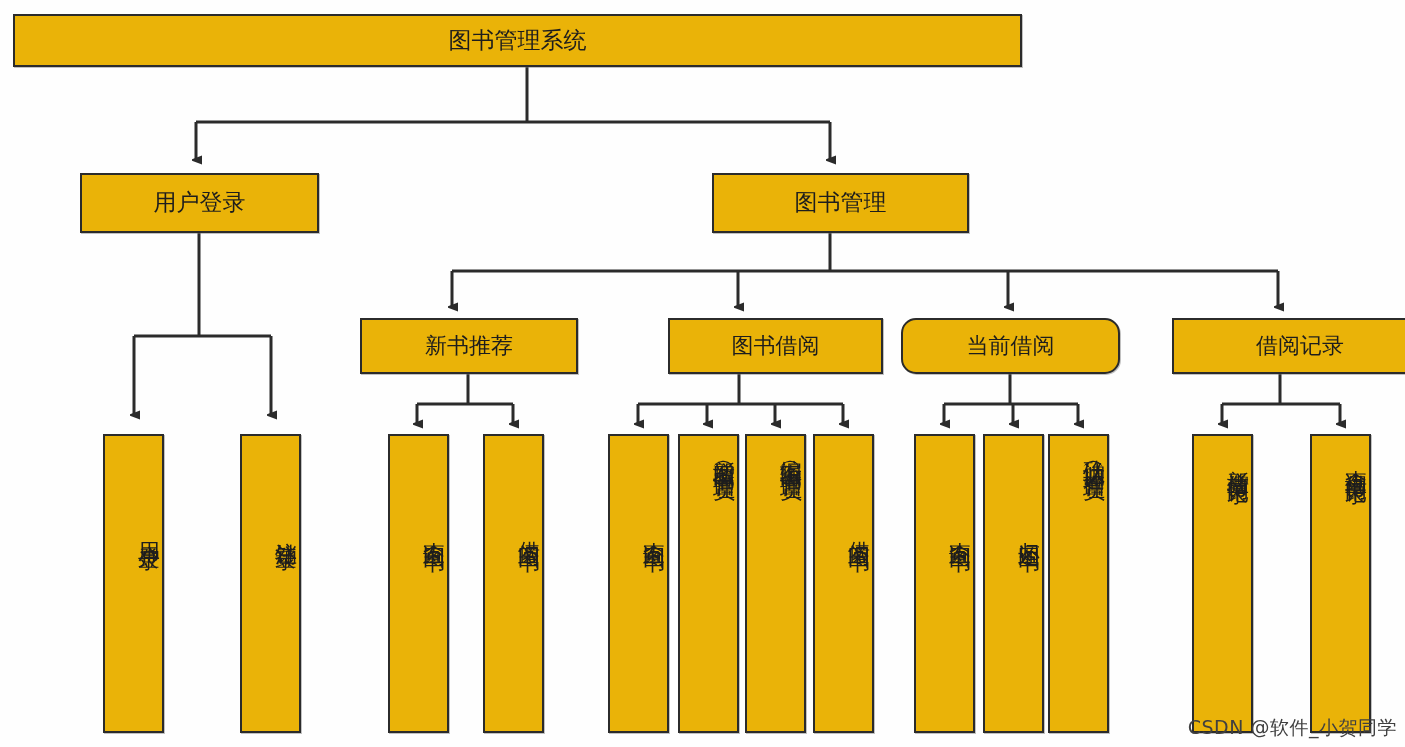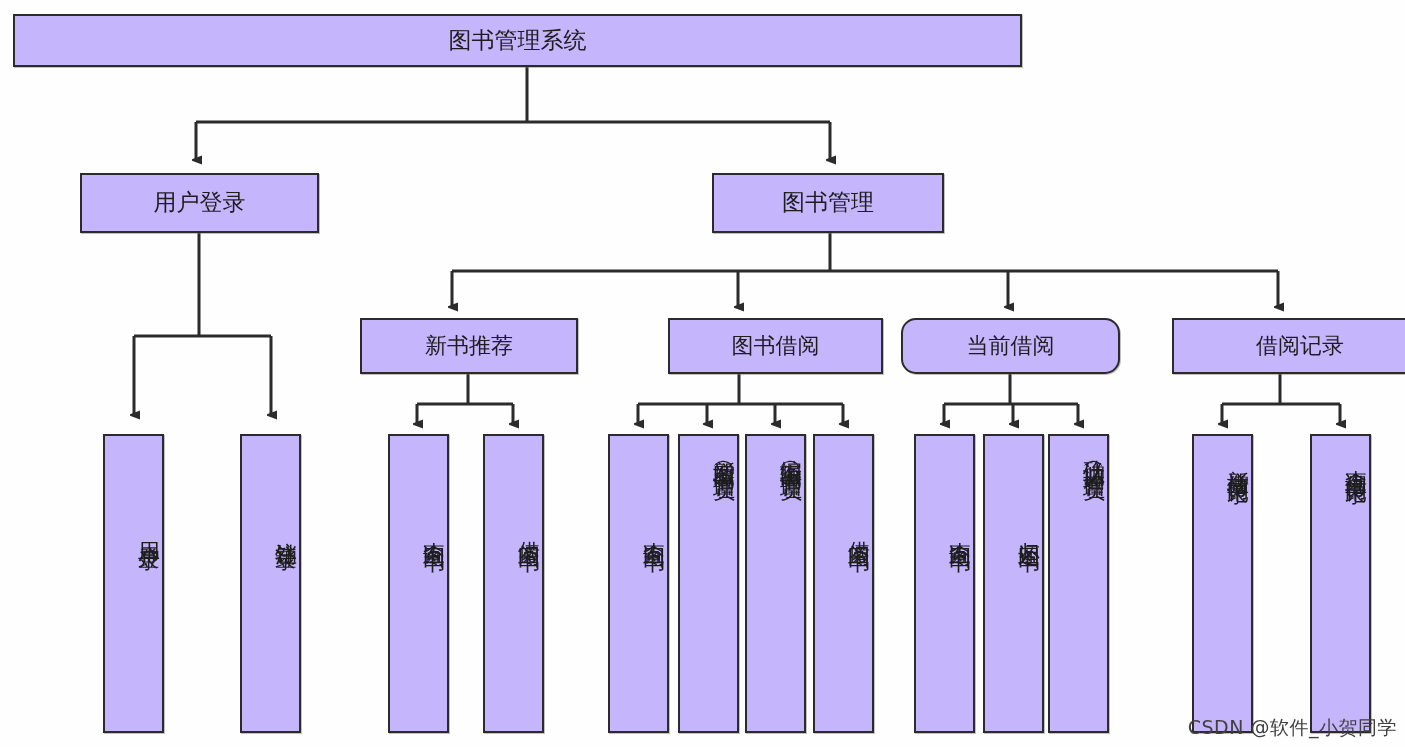--- a/index.html
+++ b/index.html
@@ -22,21 +22,21 @@
     left: 0;
     top: 0;
     width: 1405px;
     height: 747px;
     pointer-events: none;
   }
   .node {
     position: absolute;
     box-sizing: border-box;
     border: 2px solid #2b2b2b;
-    background: #c4b5fd;
+    background: #eab308;
     display: flex;
     align-items: center;
     justify-content: center;
     box-shadow: 1px 1px 0 rgba(120,120,120,0.45);
   }
   .node .label {
     color: #1d1d1d;
     line-height: 1.18;
     text-align: center;
     white-space: pre;
@@ -126,21 +126,21 @@
     </g>
   </svg>
 
   <div class="node node-root" style="left:13px; top:14px; width:1009px; height:53px;">
     <span class="label">图书管理系统</span>
   </div>
 
   <div class="node node-l1" style="left:80px; top:173px; width:239px; height:60px;">
     <span class="label">用户登录</span>
   </div>
-  <div class="node node-l1" style="left:712px; top:173px; width:232px; height:60px;">
+  <div class="node node-l1" style="left:712px; top:173px; width:257px; height:60px;">
     <span class="label">图书管理</span>
   </div>
 
   <div class="node node-l2" style="left:360px; top:318px; width:218px; height:56px;">
     <span class="label">新书推荐</span>
   </div>
   <div class="node node-l2" style="left:668px; top:318px; width:215px; height:56px;">
     <span class="label">图书借阅</span>
   </div>
   <div class="node node-l2" style="left:901px; top:318px; width:219px; height:56px;border-radius:15px;">

